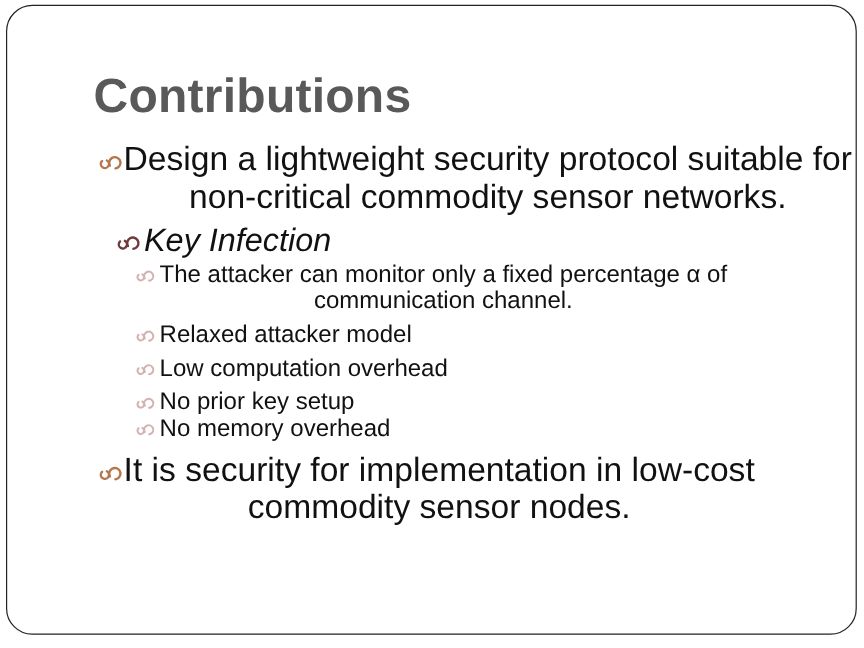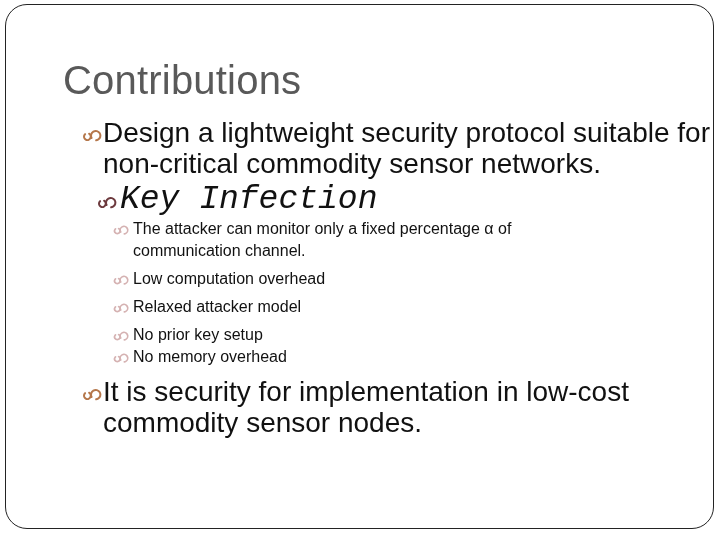--- a/index.html
+++ b/index.html
@@ -9,42 +9,43 @@
     font-family:"Liberation Sans", sans-serif;
     color:#111;
   }
   .frame{
     position:absolute;left:5px;top:4px;right:6px;bottom:11px;
     border:1.5px solid var(--c-border,#232323);
     border-radius:22px;
     pointer-events:none;
   }
   .title{
-    position:absolute;left:63px;top:58px;
+    position:absolute;left:78px;top:58px;
     font-size:40px;line-height:44px;
     color:var(--c-title,#595959);
     letter-spacing:0.2px;
     white-space:nowrap;
+    font-weight:bold;
   }
   .content{position:absolute;left:0;top:0;right:0;}
   .li{display:flex;align-items:flex-start;}
-  .li .txt{white-space:pre-line;}
+  .li .txt{white-space:pre-line;text-align:center;}
   .bullet{flex:0 0 auto;display:flex;align-items:flex-start;}
   .bsvg{display:block;}
   
   .l1{margin-left:82px;font-size:28px;line-height:31px;}
   .l1 .bullet{width:21px;padding-top:11px;color:var(--c-b1,#b5774b);}
   .l1 .bsvg{width:20px;height:15px;}
   
-  .l2{margin-left:97px;font-size:33px;line-height:28px;font-family:Liberation Mono, monospace;}
+  .l2{margin-left:97px;font-size:27px;line-height:28px;}
   .l2 .txt{font-style:italic;}
   .l2 .bullet{width:23px;padding-top:9px;color:var(--c-b2,#6d3a3e);}
   .l2 .bsvg{width:20px;height:15px;}
   
-  .l3{margin-left:113px;font-size:16px;line-height:22px;}
+  .l3{margin-left:113px;font-size:20px;line-height:22px;}
   .l3 .bullet{width:20px;padding-top:6px;color:var(--c-b3,#d5b2b2);}
   .l3 .bsvg{width:16px;height:12px;}
   
   .m-first{margin-top:117px;}
   .m-l2{margin-top:7px;}
   .m-l3a{margin-top:4px;}
   .mb6{margin-bottom:6px;}
   .m-last{margin-top:8px;}
 </style>
 </head>
@@ -96,33 +97,33 @@
 
   <div class="li l3 mb6">
     <span class="bullet">
       <svg class="bsvg" viewBox="0 0 26 18">
           <g fill="none" stroke="currentColor" stroke-width="2.8" stroke-linecap="round">
             <circle cx="7" cy="10.5" r="4.4" pathLength="100" stroke-dasharray="80 20" transform="rotate(-60 7 10.5)"></circle>
             <circle cx="17.8" cy="9.2" r="6.1" pathLength="100" stroke-dasharray="82 18" transform="rotate(150 17.8 9.2)"></circle>
           </g>
         </svg>
     </span>
-    <span class="txt">Low computation overhead</span>
+    <span class="txt">Relaxed attacker model</span>
   </div>
 
   <div class="li l3 mb6">
     <span class="bullet">
       <svg class="bsvg" viewBox="0 0 26 18">
           <g fill="none" stroke="currentColor" stroke-width="2.8" stroke-linecap="round">
             <circle cx="7" cy="10.5" r="4.4" pathLength="100" stroke-dasharray="80 20" transform="rotate(-60 7 10.5)"></circle>
             <circle cx="17.8" cy="9.2" r="6.1" pathLength="100" stroke-dasharray="82 18" transform="rotate(150 17.8 9.2)"></circle>
           </g>
         </svg>
     </span>
-    <span class="txt">Relaxed attacker model</span>
+    <span class="txt">Low computation overhead</span>
   </div>
 
   <div class="li l3">
     <span class="bullet">
       <svg class="bsvg" viewBox="0 0 26 18">
           <g fill="none" stroke="currentColor" stroke-width="2.8" stroke-linecap="round">
             <circle cx="7" cy="10.5" r="4.4" pathLength="100" stroke-dasharray="80 20" transform="rotate(-60 7 10.5)"></circle>
             <circle cx="17.8" cy="9.2" r="6.1" pathLength="100" stroke-dasharray="82 18" transform="rotate(150 17.8 9.2)"></circle>
           </g>
         </svg>

